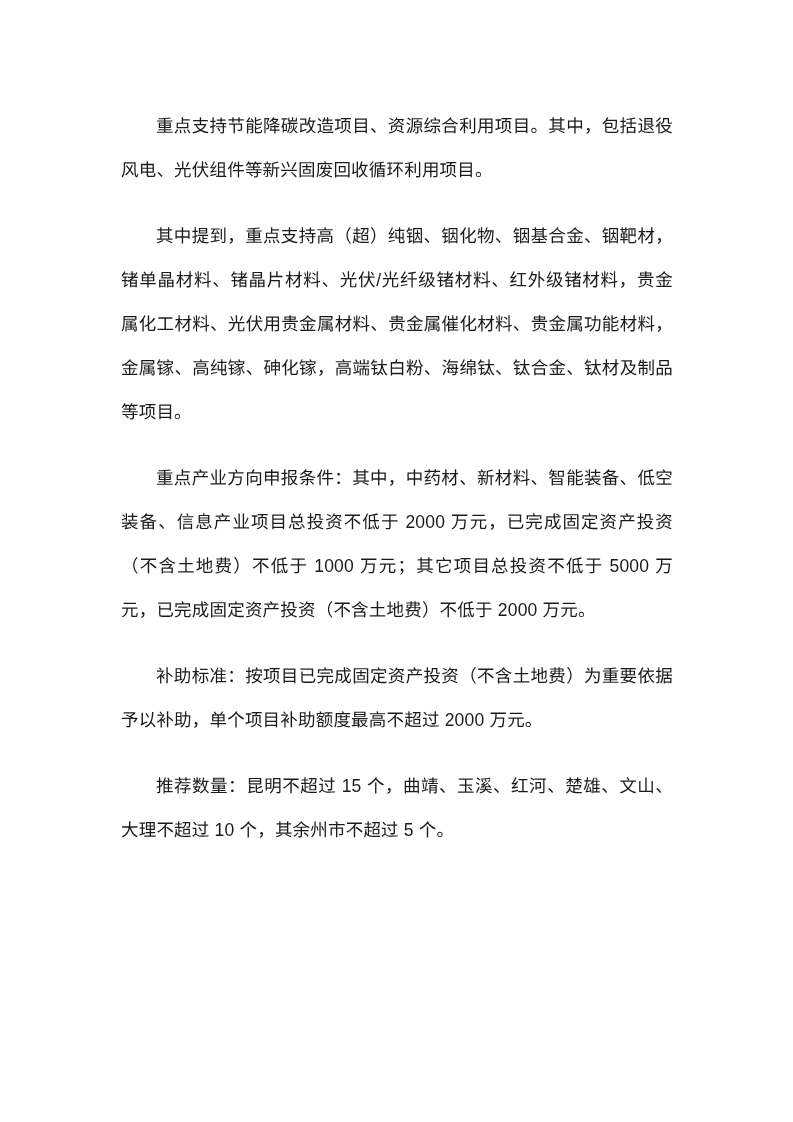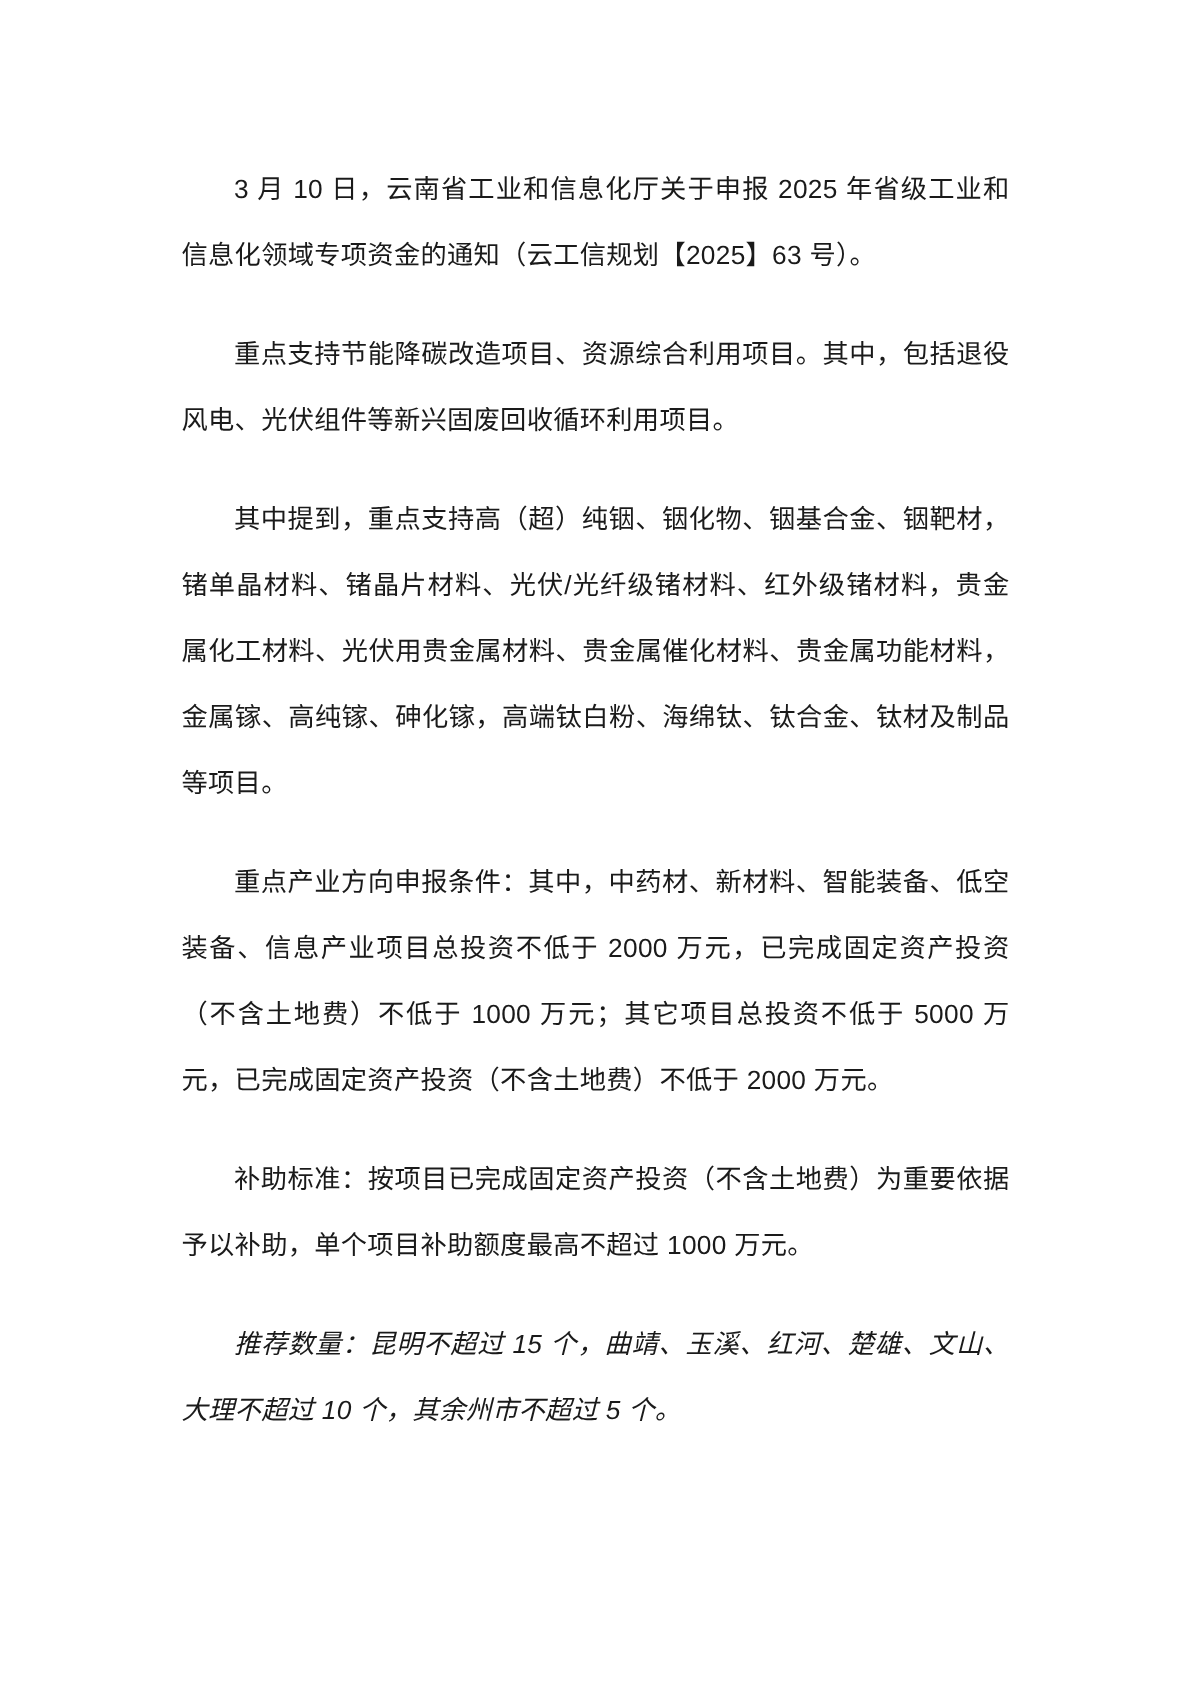--- a/index.html
+++ b/index.html
@@ -33,35 +33,33 @@
     color: #1a1a1a;
     text-align: justify;
     text-justify: inter-ideograph;
     text-indent: 35px;
     letter-spacing: 0.2px;
     font-weight: 400;
     word-break: break-all;
   }
   .para:last-child {
     margin-bottom: 0;
-    font-style: italic;
   }
 </style>
 </head>
 <body>
 
 <div class="page">
   <div class="doc-body">
 
-    <p class="para">3 月 10 日，云南省工业和信息化厅关于申报 2025 年省级工业和信息化领域专项资金的通知（云工信规划【2025】63 号）。</p>
 
     <p class="para">重点支持节能降碳改造项目、资源综合利用项目。其中，包括退役风电、光伏组件等新兴固废回收循环利用项目。</p>
 
     <p class="para">其中提到，重点支持高（超）纯铟、铟化物、铟基合金、铟靶材，锗单晶材料、锗晶片材料、光伏/光纤级锗材料、红外级锗材料，贵金属化工材料、光伏用贵金属材料、贵金属催化材料、贵金属功能材料，金属镓、高纯镓、砷化镓，高端钛白粉、海绵钛、钛合金、钛材及制品等项目。</p>
 
     <p class="para">重点产业方向申报条件：其中，中药材、新材料、智能装备、低空装备、信息产业项目总投资不低于 2000 万元，已完成固定资产投资（不含土地费）不低于 1000 万元；其它项目总投资不低于 5000 万元，已完成固定资产投资（不含土地费）不低于 2000 万元。</p>
 
-    <p class="para">补助标准：按项目已完成固定资产投资（不含土地费）为重要依据予以补助，单个项目补助额度最高不超过 1000 万元。</p>
+    <p class="para">补助标准：按项目已完成固定资产投资（不含土地费）为重要依据予以补助，单个项目补助额度最高不超过 2000 万元。</p>
 
     <p class="para">推荐数量：昆明不超过 15 个，曲靖、玉溪、红河、楚雄、文山、大理不超过 10 个，其余州市不超过 5 个。</p>
 
   </div>
 </div>
 
 </body></html>

